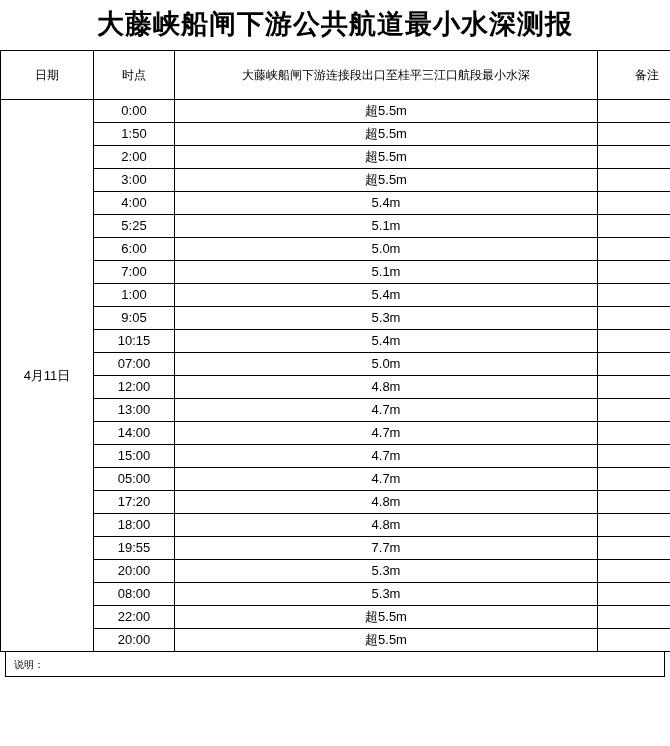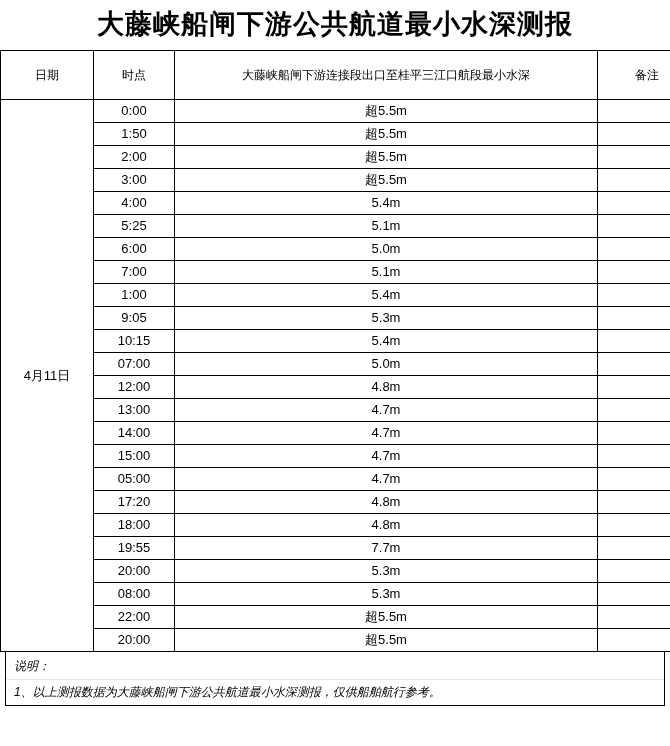--- a/index.html
+++ b/index.html
@@ -63,25 +63,24 @@
     font-size: 14px;
   }
   .notes {
     width: 660px;
     margin: 0 auto;
     border: 1px solid #000000;
     border-top: none;
     box-sizing: border-box;
   }
   .notes .nrow {
-    font-size: 12px;
+    font-size: 10px;
     line-height: 1.55;
     padding: 3px 8px 3px 8px;
     border-bottom: 1px solid #e9e9e9;
-    font-style: italic;
   }
   .notes .nrow:last-child { border-bottom: none; }
   .notes .nrow.first { padding-top: 5px; }
 </style>
 </head>
 <body>
 
 <div class="page">
 
   <div class="title">大藤峡船闸下游公共航道最小水深测报</div>
@@ -215,16 +214,15 @@
       <tr>
         <td class="c-time">20:00</td>
         <td class="c-depth">超5.5m</td>
         <td class="c-note"></td>
       </tr>
     </tbody>
   </table>
 
   <div class="notes">
     <div class="nrow first">说明：</div>
-    <div class="nrow">1、以上测报数据为大藤峡船闸下游公共航道最小水深测报，仅供船舶航行参考。</div>
   </div>
 
 </div>
 
 </body></html>

